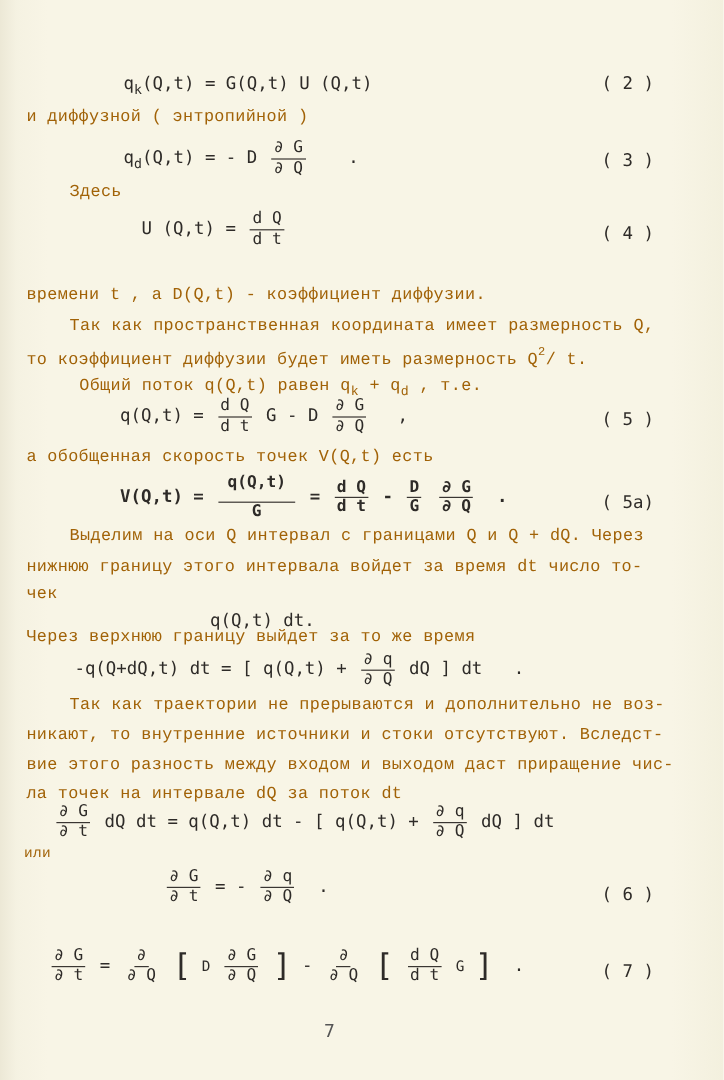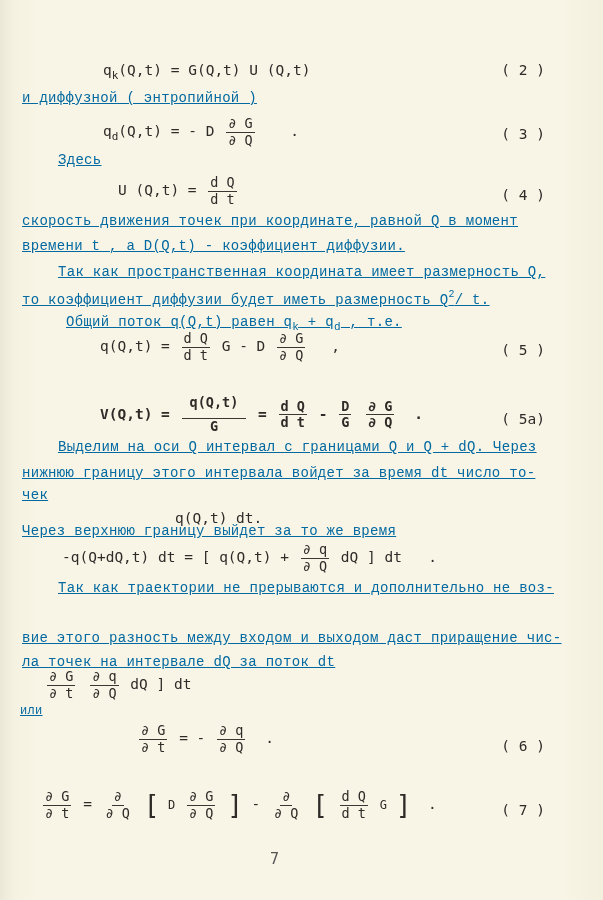--- a/index.html
+++ b/index.html
@@ -5,21 +5,21 @@
   html, body { margin:0; padding:0; }
   body {
     width:603px; height:900px; overflow:hidden; position:relative;
     background: linear-gradient(90deg, #ece8d6 0px, #f5f2e2 14px, #f8f5e6 40px, #f8f5e6 560px, #f3f0de 603px);
     font-family: "DejaVu Sans Mono", "Liberation Mono", monospace;
     color:#2e2b28;
   }
   .page { position:absolute; left:0; top:0; width:603px; height:900px; }
   .line { position:absolute; font-size:14px; white-space:nowrap; letter-spacing:0.3px; }
   .math { font-family: "DejaVu Sans Mono", "Liberation Mono", monospace; font-size:14.5px; }
-  .text { font-family: "Liberation Mono", "DejaVu Sans Mono", monospace; font-size:14px; color:#0369a1;text-decoration:underline; }
+  .text { font-family: "Liberation Mono", "DejaVu Sans Mono", monospace; font-size:14px; color:#a16207; }
   .eqnum { position:absolute; font-size:14.5px; right:58px; white-space:pre; }
   .frac { display:inline-flex; flex-direction:column; align-items:center; vertical-align:middle; margin:0 3px; line-height:1.0; }
   .frac .num { padding:0 2px 1px 2px; border-bottom:1px solid #3a3632; font-size:13.5px; }
   .frac .den { padding:1px 2px 0 2px; font-size:13.5px; }
   .sub { font-size:11px; vertical-align:-4px; }
   .sup { font-size:10px; vertical-align:7px; }
   .bracket { font-size:26px; vertical-align:middle; line-height:1; font-weight:100; }
   .pagenum { position:absolute; left:270px; top:850px; font-size:15px; color:#555; }
   .eq { position:absolute; white-space:nowrap; }
 </style>
@@ -49,21 +49,20 @@
 
   <div class="eq math" style="left:118px; top:176px;">
     <span>U (Q,t) =</span>
     <span class="frac">
         <span class="num">d Q</span>
         <span class="den">d t</span>
       </span>
   </div>
   <div class="eqnum math" style="top:187px;">( 4 )</div>
 
-  <div class="line text" style="left:22px; top:213px;">скорость движения точек при  координате, равной  Q  в  момент</div>
   <div class="line text" style="left:58px; top:264px;">Так как пространственная координата имеет размерность  Q,</div>
   <div class="line text" style="left:22px; top:238px;">времени  t , а  D(Q,t) - коэффициент диффузии.</div>
   <div class="line text" style="left:22px; top:289px;">
     <span>то коэффициент диффузии будет иметь размерность  Q</span><span class="sup">2</span><span>/ t.</span>
   </div>
   <div class="line text" style="left:66px; top:314px;">
     <span>Общий поток  q(Q,t)  равен  q</span><span class="sub">k</span><span> + q</span><span class="sub">d</span><span> , т.е.</span>
   </div>
 
   <div class="eq math" style="left:100px; top:332px;">
@@ -74,20 +73,21 @@
       </span>
     <span>G - D</span>
     <span class="frac">
         <span class="num">∂ G</span>
         <span class="den">∂ Q</span>
       </span>
     <span style="margin-left:14px">,</span>
   </div>
   <div class="eqnum math" style="top:342px;">( 5 )</div>
 
+  <div class="line text" style="left:22px; top:373px;">а обобщенная скорость точек  V(Q,t) есть</div>
 
   <div class="eq math" style="left:100px; top:396px;font-weight:bold;">
     <span>V(Q,t) =</span>
     <span class="frac">
         <span class="num" style="padding:0 8px 8px 8px">q(Q,t)</span>
         <span class="den">G</span>
       </span>
     <span>=</span>
     <span class="frac">
         <span class="num">d Q</span>
@@ -117,28 +117,30 @@
   <div class="eq math" style="left:62px; top:543px;">
     <span>-q(Q+dQ,t) dt = [ q(Q,t) +</span>
     <span class="frac">
         <span class="num">∂ q</span>
         <span class="den">∂ Q</span>
       </span>
     <span style="white-space:pre">dQ ] dt   .</span>
   </div>
 
   <div class="line text" style="left:58px; top:580px;">Так как траектории не прерываются и дополнительно не воз-</div>
+  <div class="line text" style="left:22px; top:605px;">никают, то внутренние источники и стоки отсутствуют. Вследст-</div>
   <div class="line text" style="left:22px; top:630px;">вие этого разность между входом и выходом даст приращение чис-</div>
   <div class="line text" style="left:22px; top:654px;">ла точек на интервале  dQ  за поток  dt</div>
 
   <div class="eq math" style="left:44px; top:670px;">
     <span class="frac">
         <span class="num">∂ G</span>
         <span class="den">∂ t</span>
       </span>
+    <span>dQ dt = q(Q,t) dt - [ q(Q,t) +</span>
     <span class="frac">
         <span class="num">∂ q</span>
         <span class="den">∂ Q</span>
       </span>
     <span>dQ ] dt</span>
   </div>
 
   <div class="line text" style="left:20px; top:704px; font-size:12px;">или</div>
 
   <div class="eq math" style="left:136px; top:724px;">

